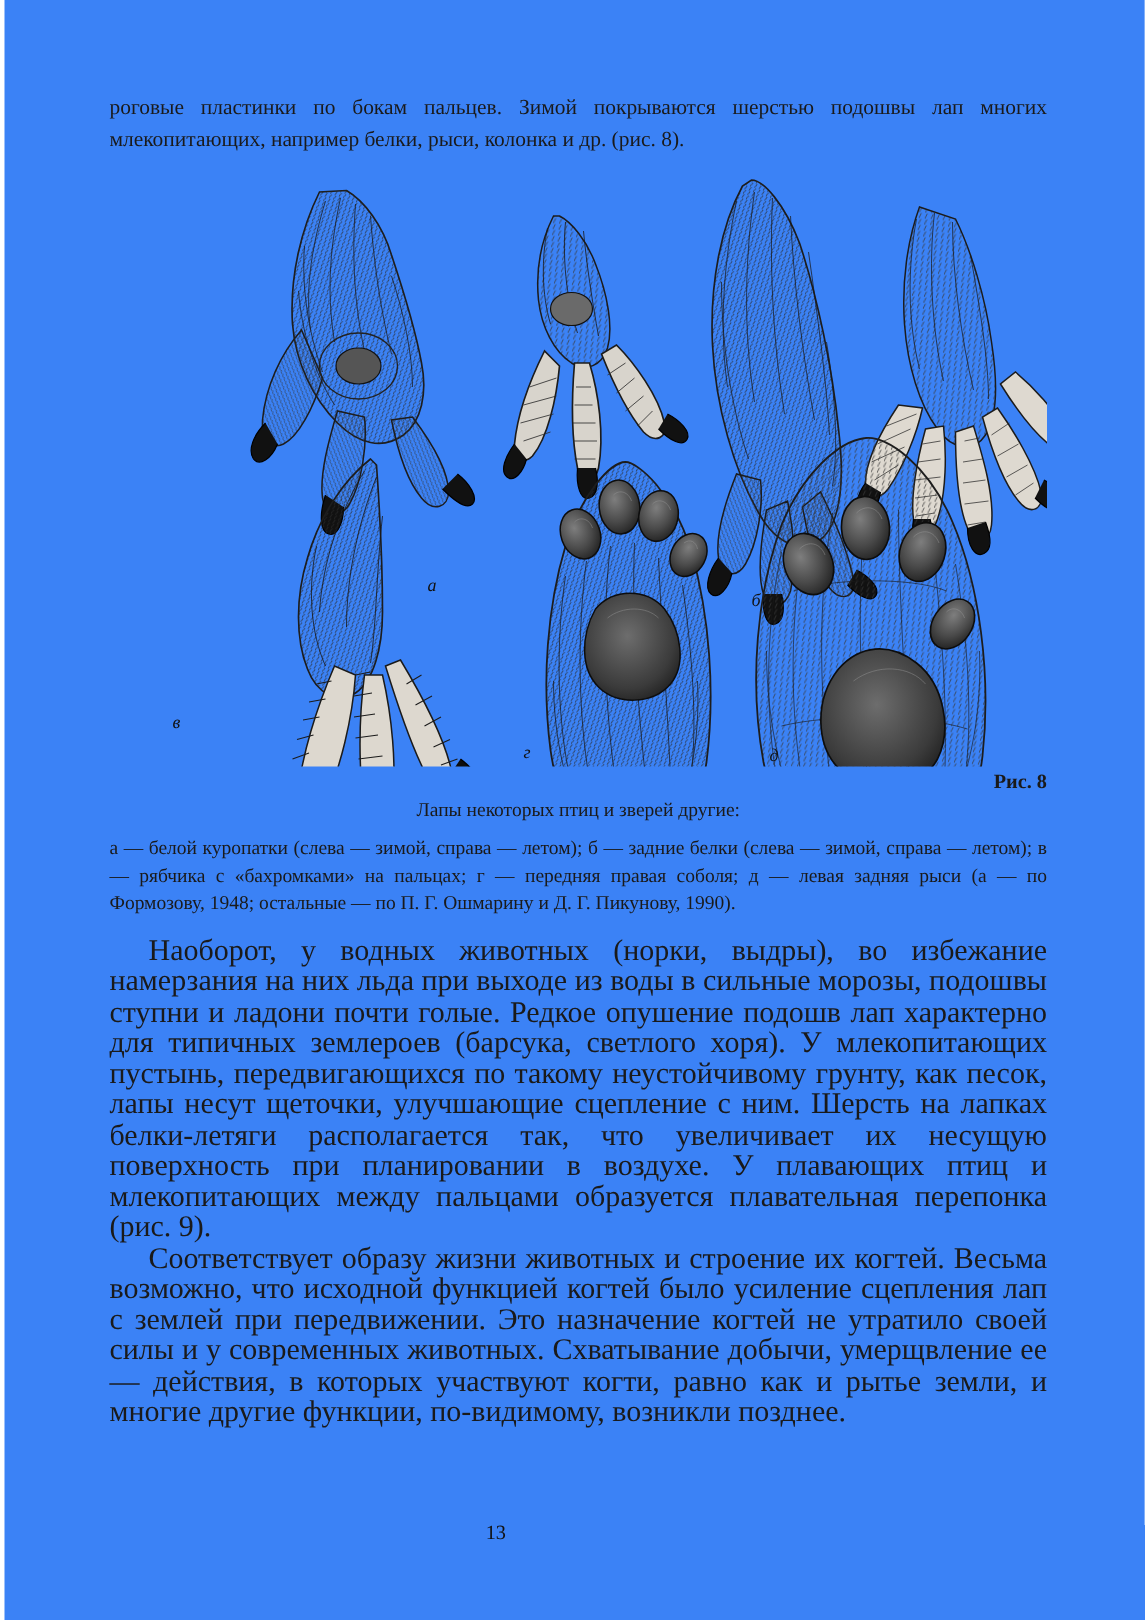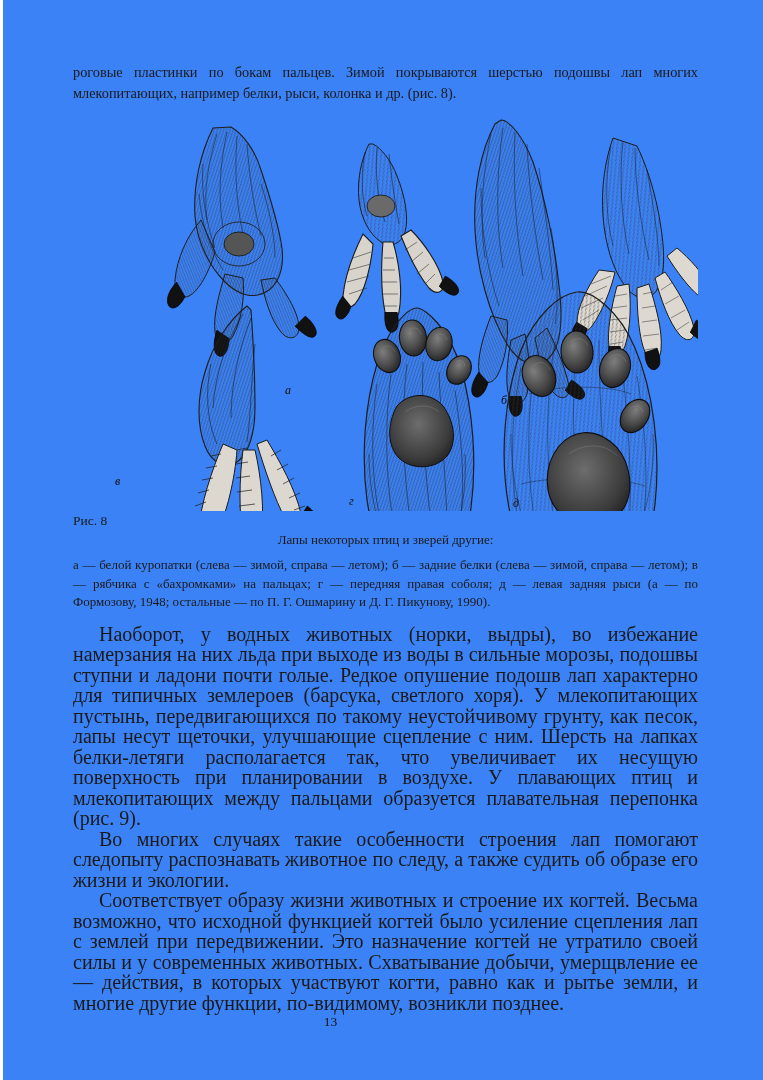--- a/index.html
+++ b/index.html
@@ -58,22 +58,22 @@
     height: 395px;
   }
   .fig-label {
     position: absolute;
     font-family: "Liberation Serif", serif;
     font-style: italic;
     font-size: 12px;
     color: #111;
   }
   .fig-caption-title {
-    text-align: left;
-    font-weight: normal;
+    text-align: right;
+    font-weight: bold;
     font-size: 13.5px;
     margin-top: 2px;
   }
   .fig-caption-sub {
     text-align: center;
     font-size: 13px;
     margin-top: 3px;
     margin-bottom: 8px;
   }
   .fig-legend {
@@ -327,19 +327,18 @@
       <div class="fig-label" style="left:276px; top:378px;">г</div>
       <div class="fig-label" style="left:440px; top:380px;">д</div>
     </div>
 
     <div class="fig-caption-title">Рис. 8</div>
     <div class="fig-caption-sub">Лапы некоторых птиц и зверей другие:</div>
     <div class="fig-legend">а — белой куропатки (слева — зимой, справа — летом); б — задние белки (слева — зимой, справа — летом); в — рябчика с «бахромками» на пальцах; г — передняя правая соболя; д — левая задняя рыси (а — по Формозову, 1948; остальные — по П. Г. Ошмарину и Д. Г. Пикунову, 1990).</div>
 
     <div class="body-block">
       <p class="para indent">Наоборот, у водных животных (норки, выдры), во избежание намерзания на них льда при выходе из воды в сильные морозы, подошвы ступни и ладони почти голые. Редкое опушение подошв лап характерно для типичных землероев (барсука, светлого хоря). У млекопитающих пустынь, передвигающихся по такому неустойчивому грунту, как песок, лапы несут щеточки, улучшающие сцепление с ним. Шерсть на лапках белки-летяги располагается так, что увеличивает их несущую поверхность при планировании в воздухе. У плавающих птиц и млекопитающих между пальцами образуется плавательная перепонка (рис. 9).</p>
-      <p class="para indent">Во многих случаях такие особенности строения лап помогают следопыту распознавать животное по следу, а также судить об образе его жизни и экологии.</p>
       <p class="para indent">Соответствует образу жизни животных и строение их когтей. Весьма возможно, что исходной функцией когтей было усиление сцепления лап с землей при передвижении. Это назначение когтей не утратило своей силы и у современных животных. Схватывание добычи, умерщвление ее — действия, в которых участвуют когти, равно как и рытье земли, и многие другие функции, по-видимому, возникли позднее.</p>
     </div>
   </div>
 
   <div class="page-number">13</div>
 </div>
 
 </body></html>

